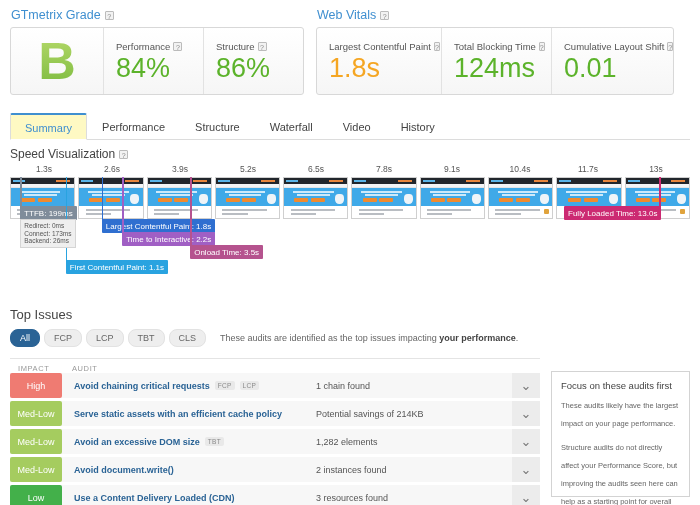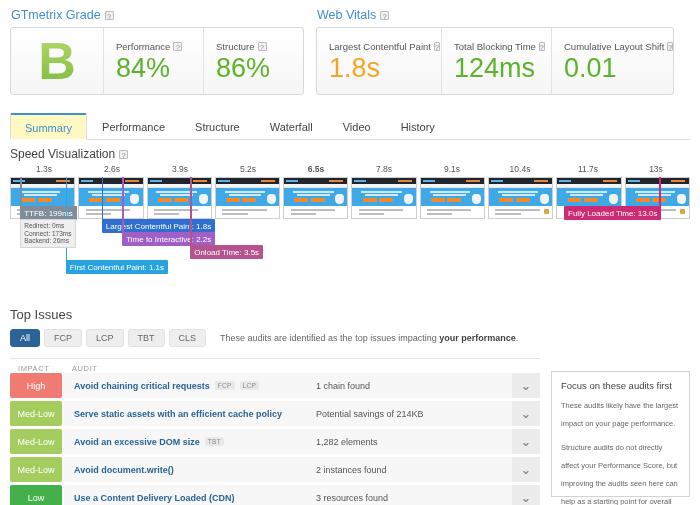--- a/index.html
+++ b/index.html
@@ -140,21 +140,21 @@
     position: absolute; background: #efefef; border: 1px solid #d5d5d5;
     font-size: 6.5px; line-height: 7.5px; color: #555; padding: 2px 3px;
     white-space: nowrap;
   }
   .conn-stub { position: absolute; width: 1.5px; }
 
   
   .ti-title { position: absolute; left: 10px; top: 307px; font-size: 13px; color: #444; }
   .filters { position: absolute; left: 10px; top: 329px; display: flex; gap: 4px; align-items: center; }
   .chip {
-    font-size: 9px; padding: 3px 9px; border-radius: 3px;
+    font-size: 9px; padding: 3px 9px; border-radius: 8px;
     background: #eeeeee; color: #666; cursor: pointer; border: 1px solid #e2e2e2;
   }
   .chip.active { background: #2a6395; color: #fff; border-color: #2a6395; }
   .filter-note {
     font-size: 9px; color: #666; margin-left: 10px; white-space: nowrap;
   }
   .filter-note b { color: #444; }
 
   .table-head {
     position: absolute; left: 10px; top: 358px; width: 530px;
@@ -279,21 +279,21 @@
     <span>Speed Visualization</span>
     <span class="qmark">?</span>
   </div>
 
   <div class="filmstrip-wrap">
     <div class="ticks" id="ticks">
         <div class="tick" style="left: 5%;">1.3s</div>
         <div class="tick" style="left: 15%;">2.6s</div>
         <div class="tick" style="left: 25%;">3.9s</div>
         <div class="tick" style="left: 35%;">5.2s</div>
-        <div class="tick" style="left: 45%; font-weight: bold;">6.5s</div>
+        <div class="tick" style="left: 45%;">6.5s</div>
         <div class="tick" style="left: 55%;">7.8s</div>
         <div class="tick" style="left: 65%;">9.1s</div>
         <div class="tick" style="left: 75%;">10.4s</div>
         <div class="tick" style="left: 85%;">11.7s</div>
         <div class="tick" style="left: 95%;">13s</div>
       </div>
     <div class="frames" id="frames">
         <div class="frame">
           <div class="fr-nav"></div>
           <div class="fr-sub"></div>

